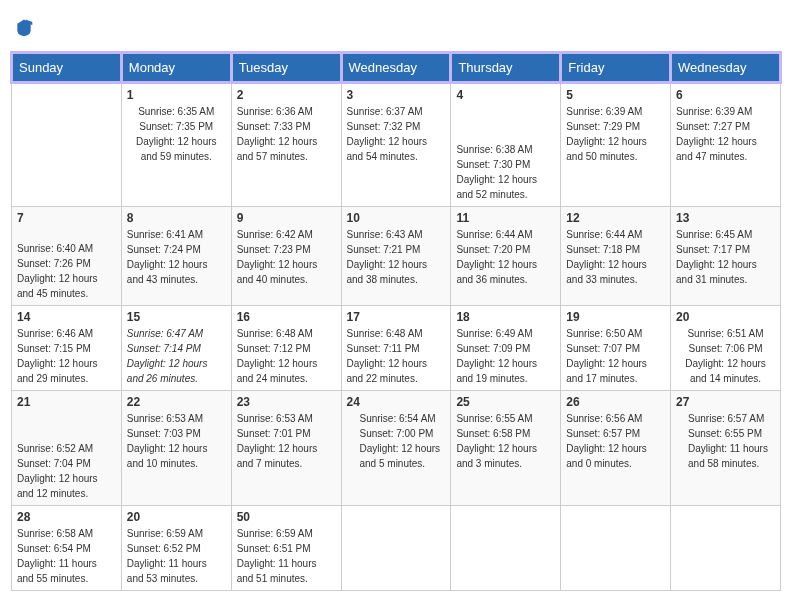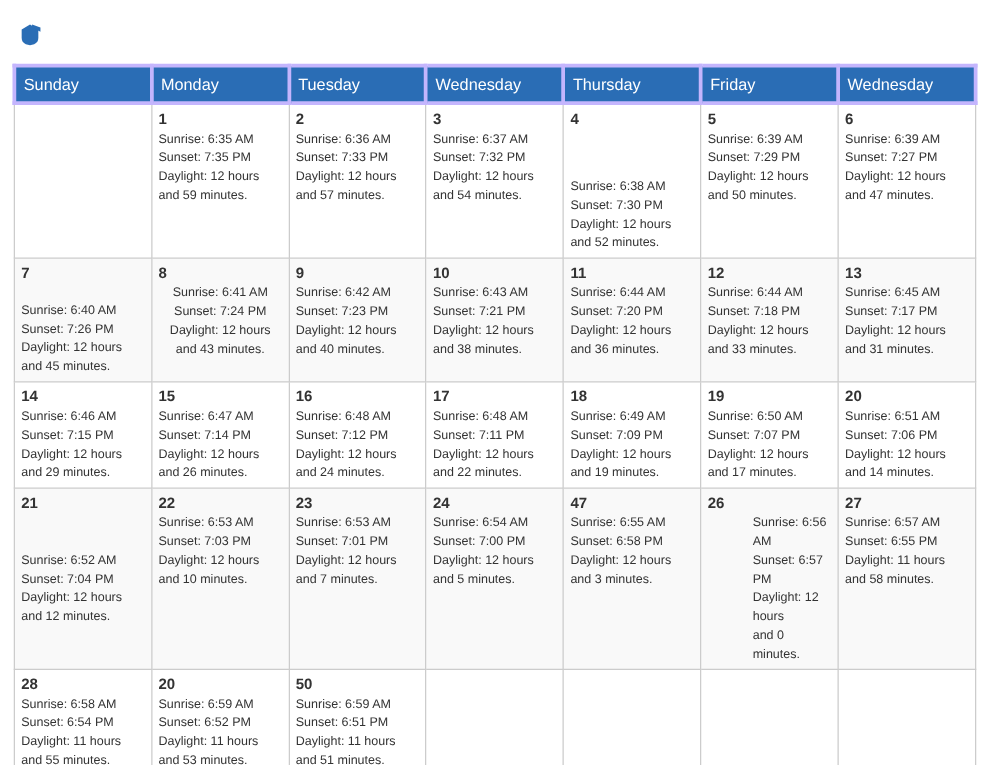--- a/index.html
+++ b/index.html
@@ -121,21 +121,21 @@
         <th>Thursday</th>
         <th>Friday</th>
         <th>Wednesday</th>
       </tr>
   </thead>
   <tbody id="calendar-body">
   <tr>
         <td class="empty-cell"></td>
         <td>
           <span class="day-number">1</span>
-          <div class="day-info" style="white-space: pre-line;">Sunrise: 6:35 AM
+          <div class="day-info" style="white-space: pre-line; text-align: center;">Sunrise: 6:35 AM
 Sunset: 7:35 PM
 Daylight: 12 hours
 and 59 minutes.</div>
         </td>
         <td>
           <span class="day-number">2</span>
           <div class="day-info" style="white-space: pre-line;">Sunrise: 6:36 AM
 Sunset: 7:33 PM
 Daylight: 12 hours
 and 57 minutes.</div>
@@ -172,21 +172,21 @@
       <tr>
         <td>
           <span class="day-number">7</span>
           <div class="day-info" style="white-space: pre-line; margin-top: 16px;">Sunrise: 6:40 AM
 Sunset: 7:26 PM
 Daylight: 12 hours
 and 45 minutes.</div>
         </td>
         <td>
           <span class="day-number">8</span>
-          <div class="day-info" style="white-space: pre-line; text-align: center;">Sunrise: 6:41 AM
+          <div class="day-info" style="white-space: pre-line;">Sunrise: 6:41 AM
 Sunset: 7:24 PM
 Daylight: 12 hours
 and 43 minutes.</div>
         </td>
         <td>
           <span class="day-number">9</span>
           <div class="day-info" style="white-space: pre-line;">Sunrise: 6:42 AM
 Sunset: 7:23 PM
 Daylight: 12 hours
 and 40 minutes.</div>
@@ -223,21 +223,21 @@
       <tr>
         <td>
           <span class="day-number">14</span>
           <div class="day-info" style="white-space: pre-line;">Sunrise: 6:46 AM
 Sunset: 7:15 PM
 Daylight: 12 hours
 and 29 minutes.</div>
         </td>
         <td>
           <span class="day-number">15</span>
-          <div class="day-info" style="white-space: pre-line;">Sunrise: 6:47 AM
+          <div class="day-info" style="white-space: pre-line; font-style: italic;">Sunrise: 6:47 AM
 Sunset: 7:14 PM
 Daylight: 12 hours
 and 26 minutes.</div>
         </td>
         <td>
           <span class="day-number">16</span>
           <div class="day-info" style="white-space: pre-line;">Sunrise: 6:48 AM
 Sunset: 7:12 PM
 Daylight: 12 hours
 and 24 minutes.</div>
@@ -258,21 +258,21 @@
         </td>
         <td>
           <span class="day-number">19</span>
           <div class="day-info" style="white-space: pre-line;">Sunrise: 6:50 AM
 Sunset: 7:07 PM
 Daylight: 12 hours
 and 17 minutes.</div>
         </td>
         <td>
           <span class="day-number">20</span>
-          <div class="day-info" style="white-space: pre-line;">Sunrise: 6:51 AM
+          <div class="day-info" style="white-space: pre-line; text-align: center;">Sunrise: 6:51 AM
 Sunset: 7:06 PM
 Daylight: 12 hours
 and 14 minutes.</div>
         </td>
       </tr>
       <tr>
         <td>
           <span class="day-number">21</span>
           <div class="day-info" style="white-space: pre-line; margin-top: 32px;">Sunrise: 6:52 AM
 Sunset: 7:04 PM
@@ -288,42 +288,42 @@
         </td>
         <td>
           <span class="day-number">23</span>
           <div class="day-info" style="white-space: pre-line;">Sunrise: 6:53 AM
 Sunset: 7:01 PM
 Daylight: 12 hours
 and 7 minutes.</div>
         </td>
         <td>
           <span class="day-number">24</span>
-          <div class="day-info" style="white-space: pre-line;">Sunrise: 6:54 AM
+          <div class="day-info" style="white-space: pre-line; margin-left: 13px;">Sunrise: 6:54 AM
 Sunset: 7:00 PM
 Daylight: 12 hours
 and 5 minutes.</div>
         </td>
         <td>
-          <span class="day-number">47</span>
+          <span class="day-number">25</span>
           <div class="day-info" style="white-space: pre-line;">Sunrise: 6:55 AM
 Sunset: 6:58 PM
 Daylight: 12 hours
 and 3 minutes.</div>
         </td>
         <td>
           <span class="day-number">26</span>
-          <div class="day-info" style="white-space: pre-line; margin-left: 36px;">Sunrise: 6:56 AM
+          <div class="day-info" style="white-space: pre-line;">Sunrise: 6:56 AM
 Sunset: 6:57 PM
 Daylight: 12 hours
 and 0 minutes.</div>
         </td>
         <td>
           <span class="day-number">27</span>
-          <div class="day-info" style="white-space: pre-line;">Sunrise: 6:57 AM
+          <div class="day-info" style="white-space: pre-line; margin-left: 12px;">Sunrise: 6:57 AM
 Sunset: 6:55 PM
 Daylight: 11 hours
 and 58 minutes.</div>
         </td>
       </tr>
       <tr>
         <td>
           <span class="day-number">28</span>
           <div class="day-info" style="white-space: pre-line;">Sunrise: 6:58 AM
 Sunset: 6:54 PM

